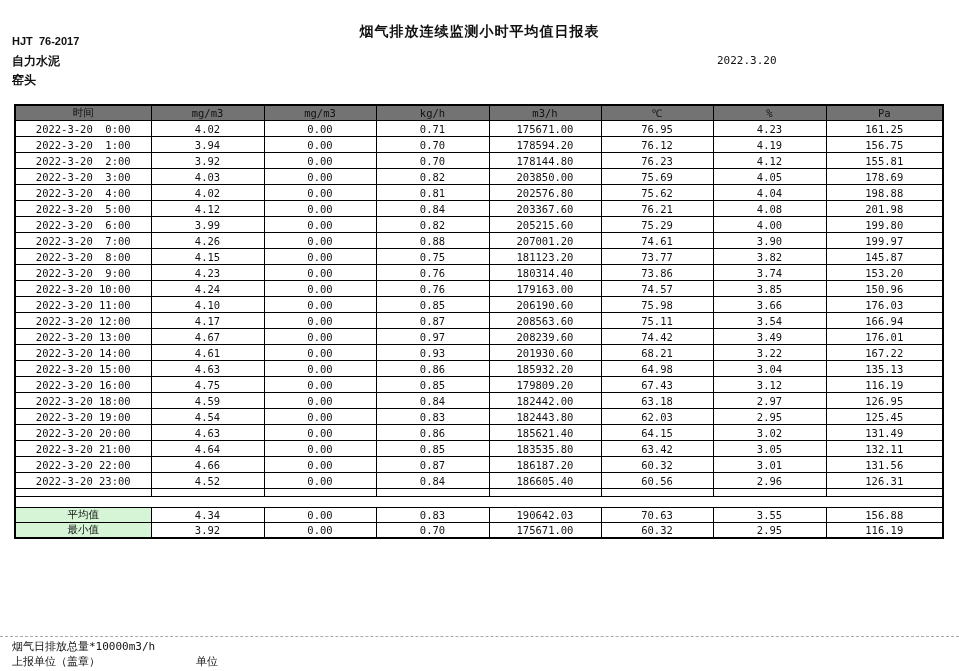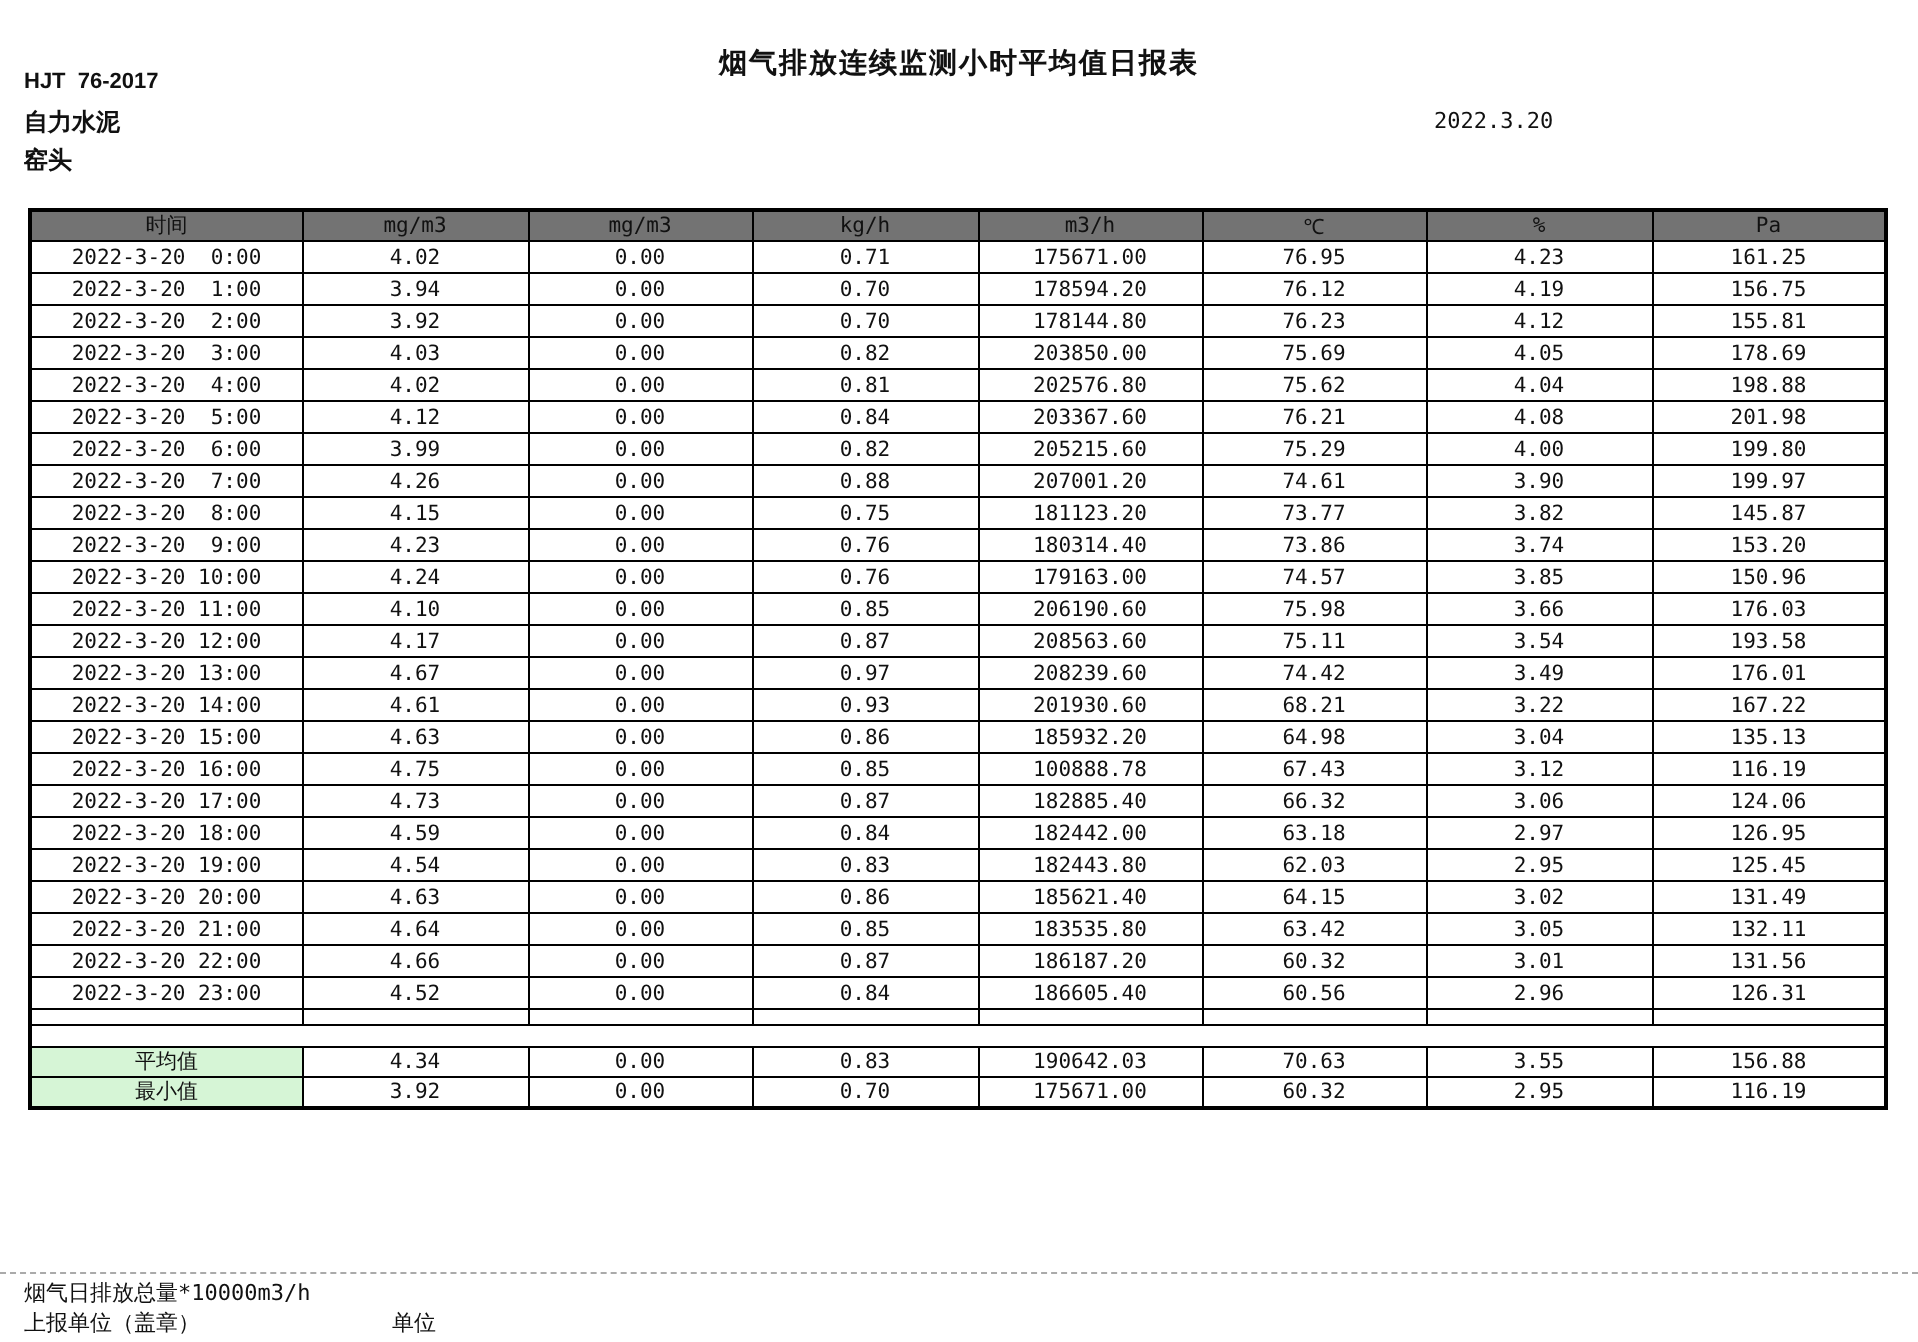--- a/index.html
+++ b/index.html
@@ -191,21 +191,21 @@
           <td>176.03</td>
         </tr>
         <tr class="data-row">
           <td>2022-3-20 12:00</td>
           <td>4.17</td>
           <td>0.00</td>
           <td>0.87</td>
           <td>208563.60</td>
           <td>75.11</td>
           <td>3.54</td>
-          <td>193.58</td>
+          <td>166.94</td>
         </tr>
         <tr class="data-row">
           <td>2022-3-20 13:00</td>
           <td>4.67</td>
           <td>0.00</td>
           <td>0.97</td>
           <td>208239.60</td>
           <td>74.42</td>
           <td>3.49</td>
           <td>176.01</td>
@@ -228,34 +228,24 @@
           <td>185932.20</td>
           <td>64.98</td>
           <td>3.04</td>
           <td>135.13</td>
         </tr>
         <tr class="data-row">
           <td>2022-3-20 16:00</td>
           <td>4.75</td>
           <td>0.00</td>
           <td>0.85</td>
-          <td>100888.78</td>
+          <td>179809.20</td>
           <td>67.43</td>
           <td>3.12</td>
           <td>116.19</td>
-        </tr>
-        <tr class="data-row">
-          <td>2022-3-20 17:00</td>
-          <td>4.73</td>
-          <td>0.00</td>
-          <td>0.87</td>
-          <td>182885.40</td>
-          <td>66.32</td>
-          <td>3.06</td>
-          <td>124.06</td>
         </tr>
         <tr class="data-row">
           <td>2022-3-20 18:00</td>
           <td>4.59</td>
           <td>0.00</td>
           <td>0.84</td>
           <td>182442.00</td>
           <td>63.18</td>
           <td>2.97</td>
           <td>126.95</td>

